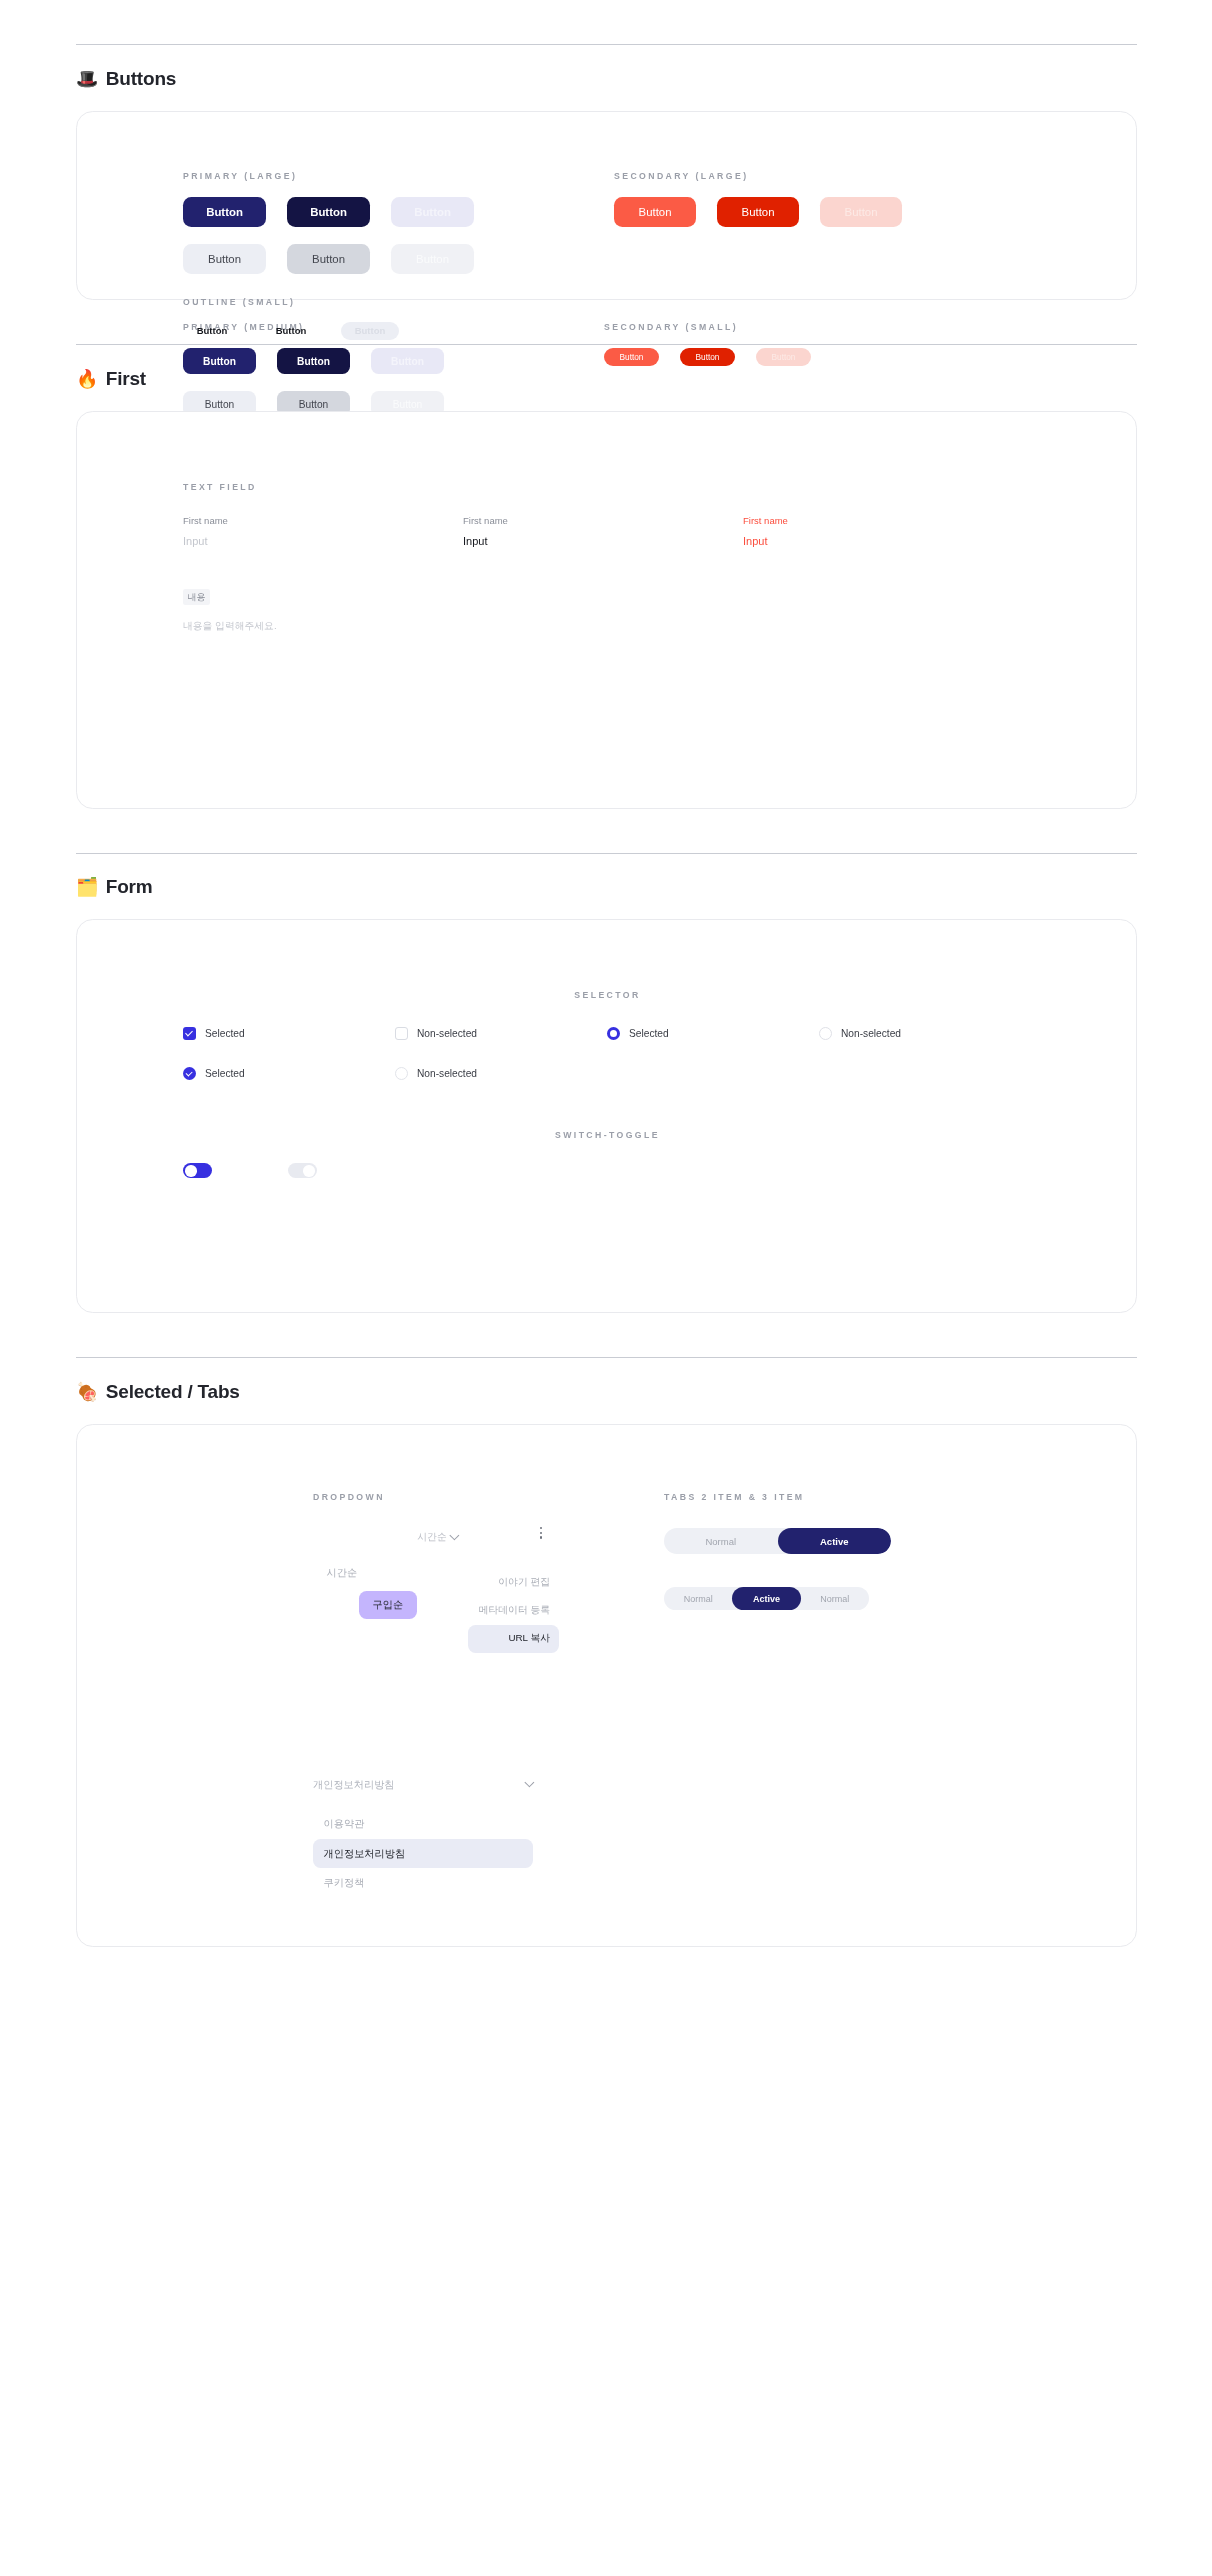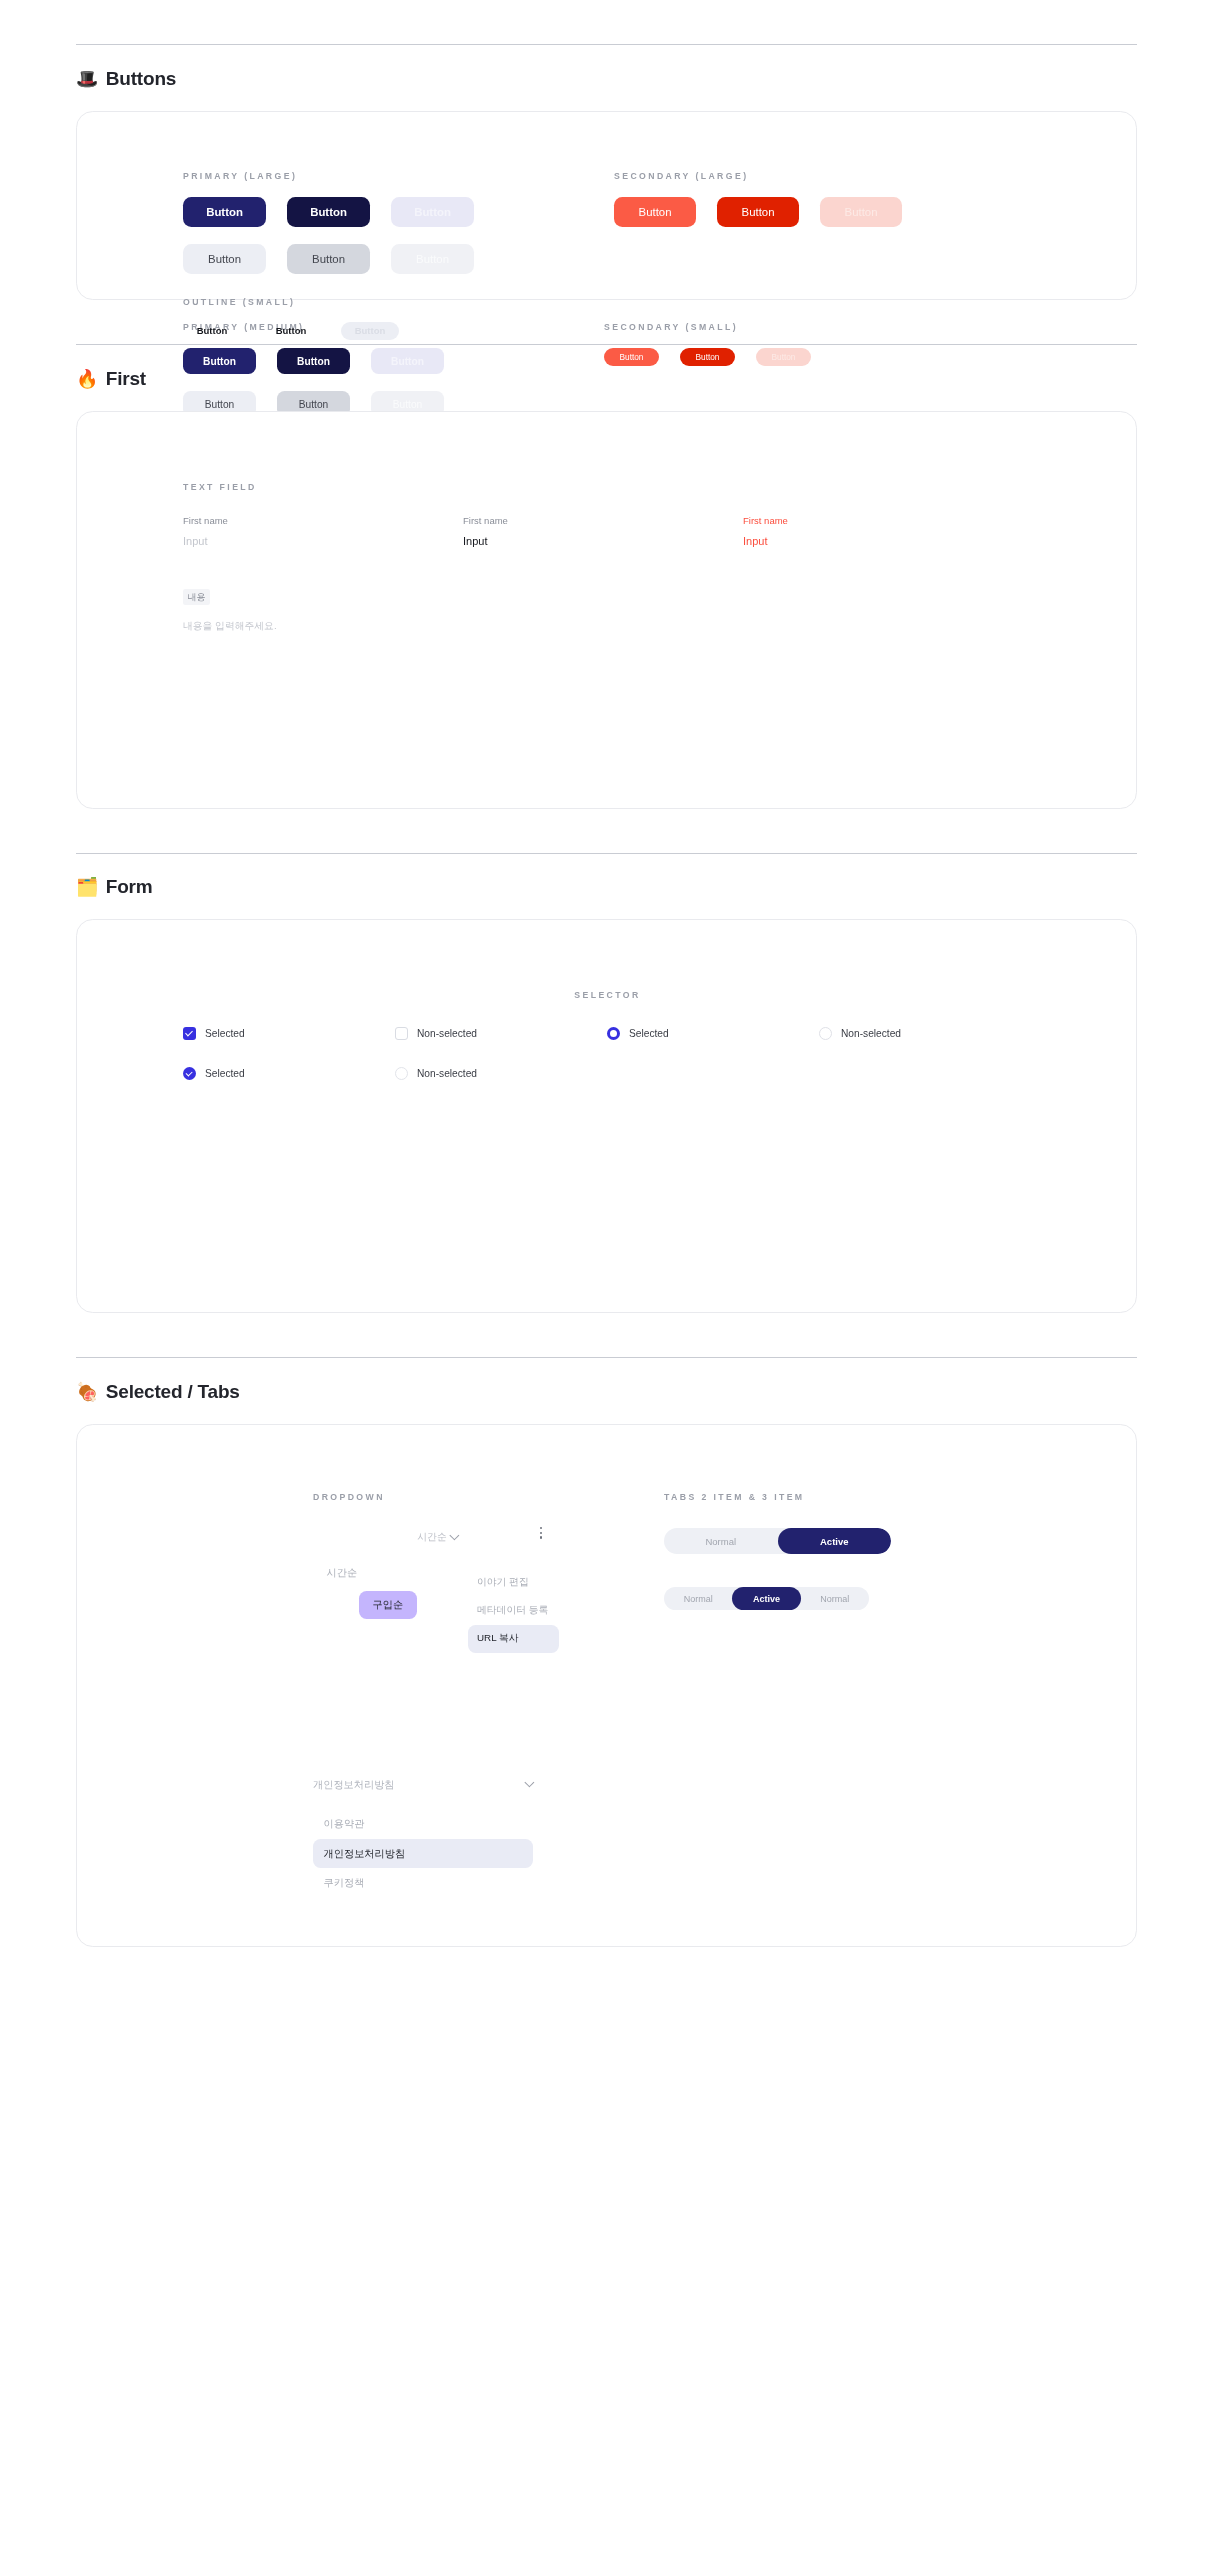--- a/index.html
+++ b/index.html
@@ -140,21 +140,21 @@
   .chev { width:6.8px; height:6.8px; border-right:1.5px solid #9a9ea8; border-bottom:1.5px solid #9a9ea8; transform:rotate(45deg) translate(-1.5px,-1.5px); }
 
   .dd-list { margin-top:15px; }
   .dd-opt { font-size:10.2px; color:#a9adb6; padding:6.8px 13.6px; border-radius:7.6px; display:inline-block; }
   .dd-opt.sel { background:#c4b5fd; color:#22252c; font-weight:400;margin-left:46px; }
   .dd-opt-wrap { margin-top:4.5px; }
 
   .kebab { position:absolute; left:227px; top:35px; display:flex; flex-direction:column; gap:2.3px; cursor:pointer; }
   .kebab i { width:2.3px; height:2.3px; border-radius:50%; background:#6d717b; display:block; }
 
-  .menu { position:absolute; left:155px; top:76px; width:91px; }
+  .menu { position:absolute; left:155px; top:76px; width:91px;text-align:right; }
   .menu-item { font-size:9.8px; color:#a9adb6; padding:7.6px 9px; border-radius:7.6px; }
   .menu-item.hl { background:#e9ebf5; color:#22252c; }
 
   .acc { margin-top:159px; width:220px; }
   .acc-head { display:flex; align-items:center; justify-content:space-between; }
   .acc-title { font-size:10.2px; color:#b0b4bd; }
   .acc-list { margin-top:18px; }
   .acc-item { font-size:10.2px; color:#a9adb6; padding:7.6px 10.6px; border-radius:7.6px; }
   .acc-item.sel { background:#e9ebf5; color:#22252c; width:220px; }
 
@@ -306,20 +306,31 @@
           <div class="sel-item">
             <span class="circ on"></span>
             <span class="sel-label">Selected</span>
           </div>
           <div class="sel-item">
             <span class="circ off"></span>
             <span class="sel-label">Non-selected</span>
           </div>
         </div>
 
+        <div class="toggle-block">
+          <div class="group-label">SWITCH-TOGGLE</div>
+          <div class="toggle-row">
+            <div class="switch on">
+                <span class="knob"></span>
+              </div>
+            <div class="switch off">
+                <span class="knob"></span>
+              </div>
+          </div>
+        </div>
       </div>
     </div>
   </div>
 
   <div class="section">
     <div class="section-divider"></div>
     <div class="section-title">
       <span class="section-emoji">🍖</span>
       <span>Selected / Tabs</span>
     </div>

